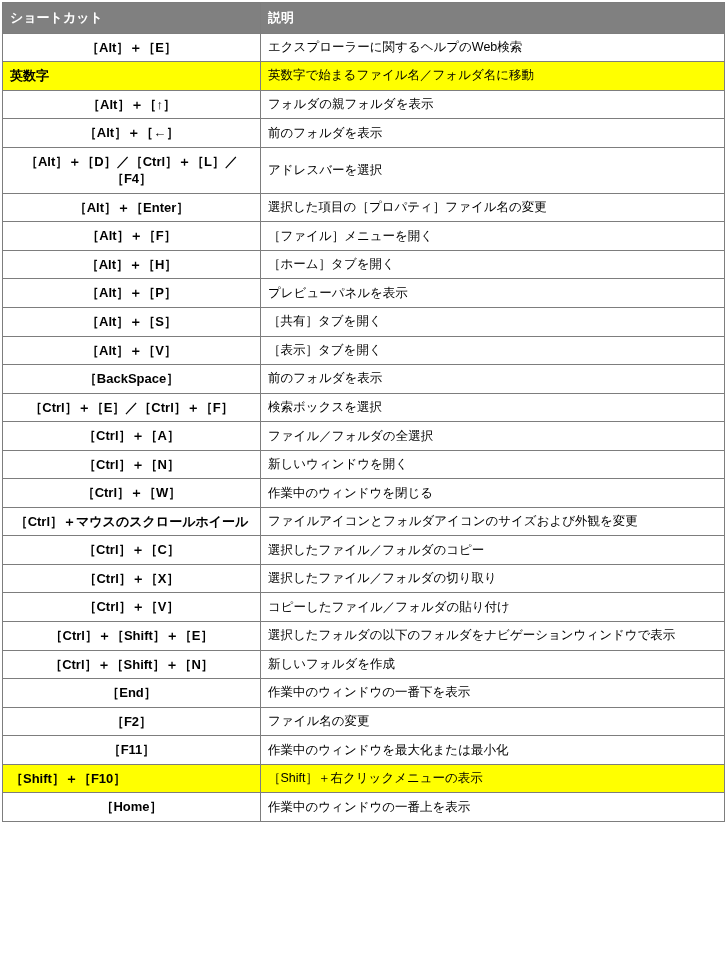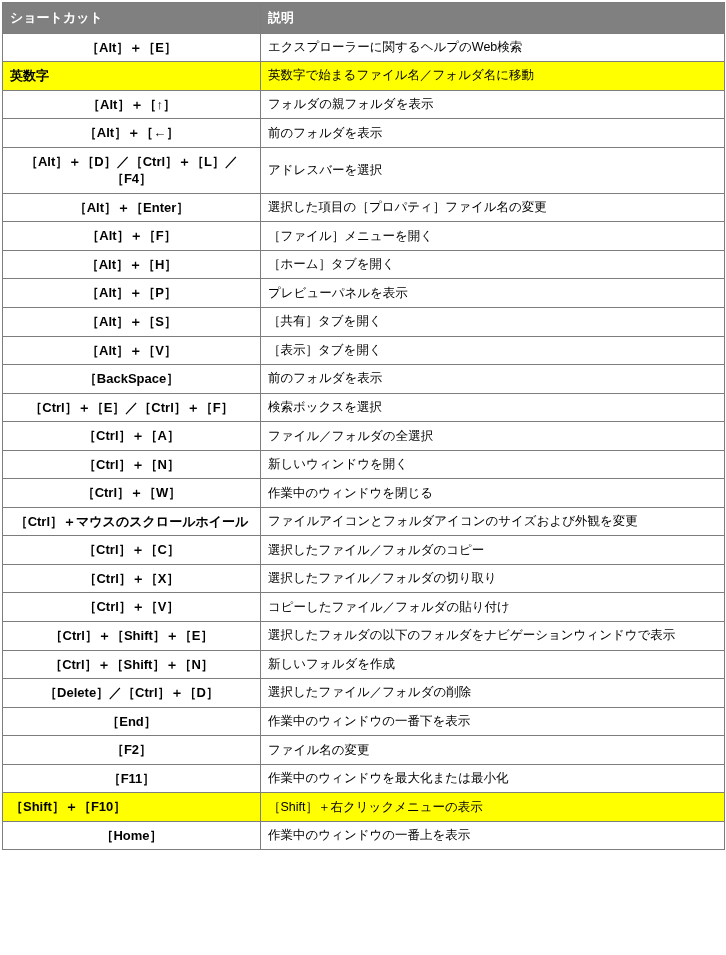--- a/index.html
+++ b/index.html
@@ -161,24 +161,20 @@
         </tr>
         <tr>
           <td class="shortcut">［Ctrl］＋［Shift］＋［E］</td>
           <td class="desc">選択したフォルダの以下のフォルダをナビゲーションウィンドウで表示</td>
         </tr>
         <tr>
           <td class="shortcut">［Ctrl］＋［Shift］＋［N］</td>
           <td class="desc">新しいフォルダを作成</td>
         </tr>
         <tr>
-          <td class="shortcut">［Delete］／［Ctrl］＋［D］</td>
-          <td class="desc">選択したファイル／フォルダの削除</td>
-        </tr>
-        <tr>
           <td class="shortcut">［End］</td>
           <td class="desc">作業中のウィンドウの一番下を表示</td>
         </tr>
         <tr>
           <td class="shortcut">［F2］</td>
           <td class="desc">ファイル名の変更</td>
         </tr>
         <tr>
           <td class="shortcut">［F11］</td>
           <td class="desc">作業中のウィンドウを最大化または最小化</td>

